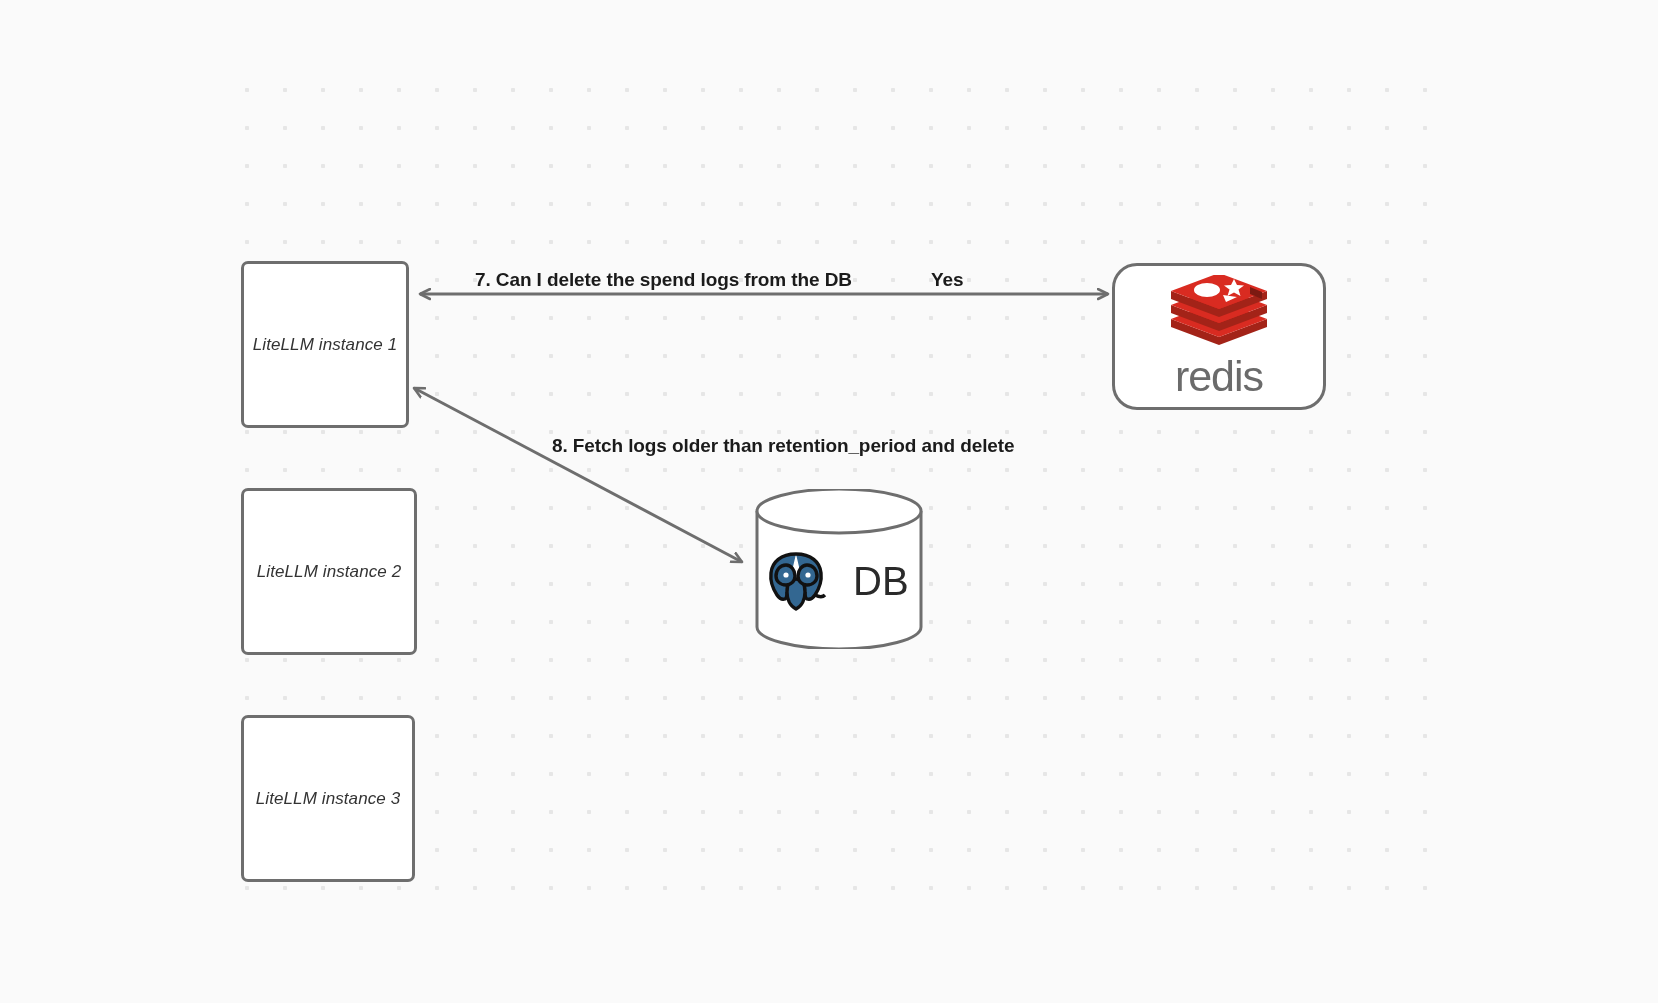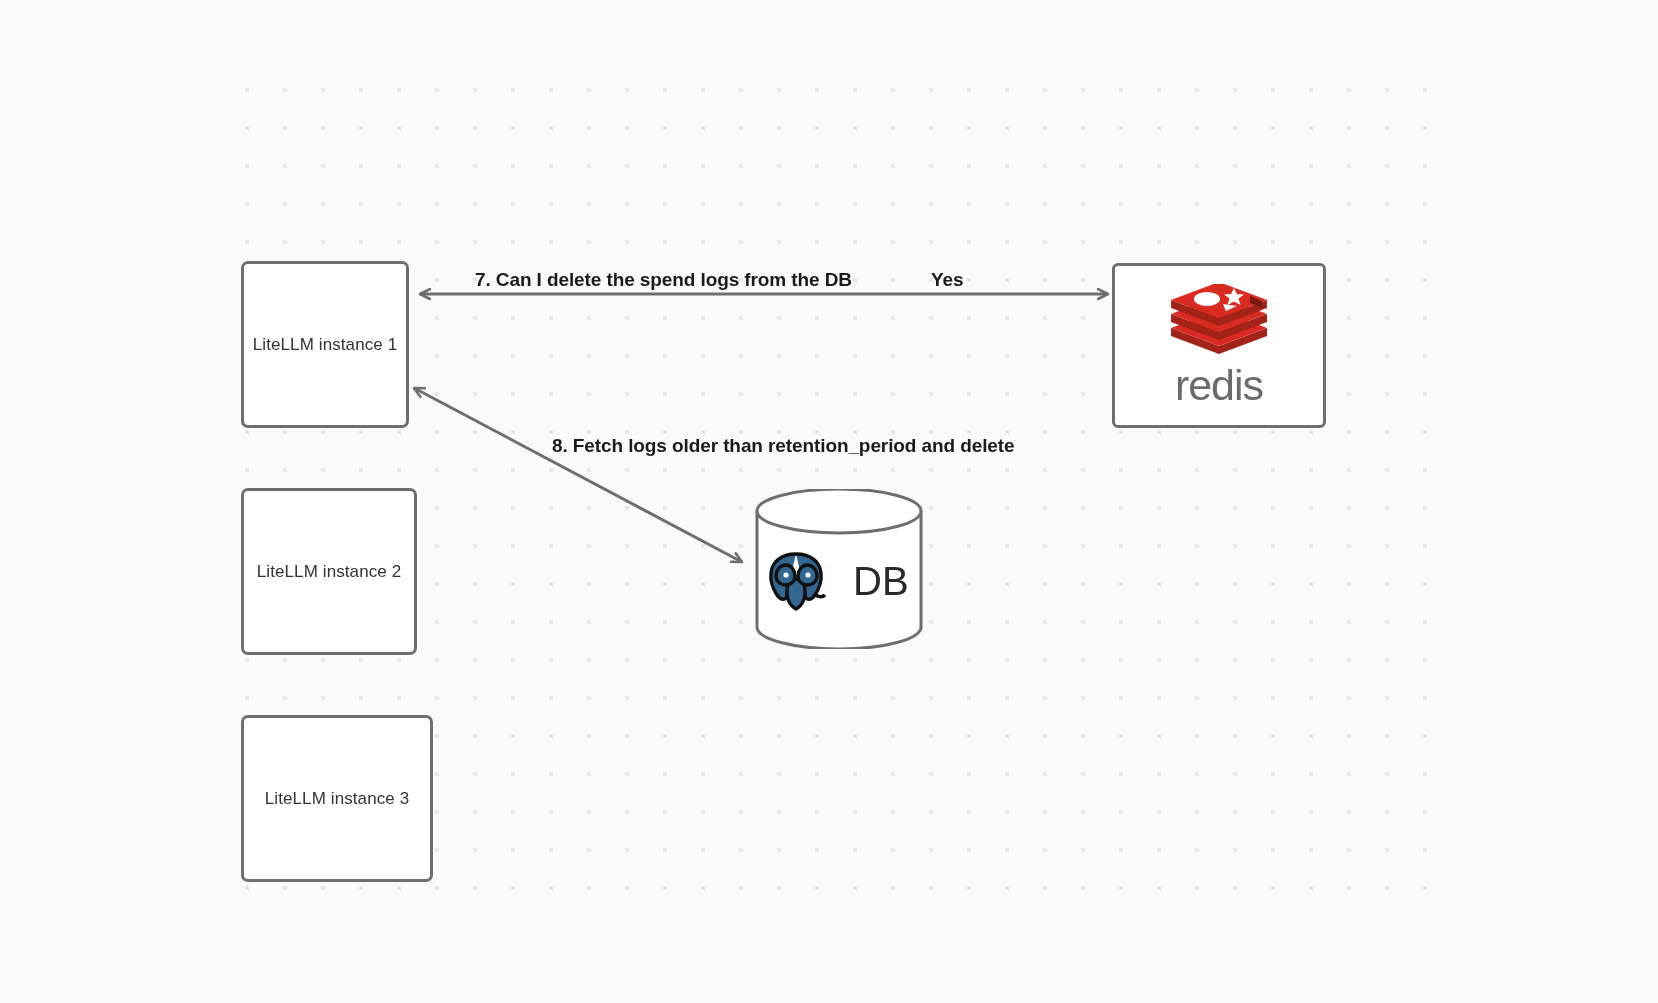--- a/index.html
+++ b/index.html
@@ -31,36 +31,37 @@
   }
   .node-box {
     position: absolute;
     background: #ffffff;
     border: 3px solid #6e6e6e;
     border-radius: 7px;
     box-sizing: border-box;
     display: flex;
     align-items: center;
     justify-content: center;
+    font-style: italic;
   }
   .node-box-label {
     font-size: 17px;
     color: #333333;
     font-family: "Liberation Sans", sans-serif;
     letter-spacing: 0.1px;
   }
   #node-redis {
     position: absolute;
     left: 1112px;
     top: 263px;
     width: 214px;
-    height: 165px;
+    height: 147px;
     background: #ffffff;
     border: 3px solid #6e6e6e;
-    border-radius: 6px;
+    border-radius: 25px;
     box-sizing: border-box;
     display: flex;
     flex-direction: column;
     align-items: center;
     justify-content: center;
   }
   #node-db {
     position: absolute;
     left: 753px;
     top: 489px;
@@ -108,21 +109,21 @@
   </svg>
 
   <div class="node-box" style="left:241px; top:261px; width:168px; height:167px;">
     <span class="node-box-label">LiteLLM instance 1</span>
   </div>
 
   <div class="node-box" style="left:241px; top:488px; width:176px; height:167px;">
     <span class="node-box-label">LiteLLM instance 2</span>
   </div>
 
-  <div class="node-box" style="left:241px; top:715px; width:192px; height:167px;">
+  <div class="node-box" style="left:241px; top:715px; width:174px; height:167px;">
     <span class="node-box-label">LiteLLM instance 3</span>
   </div>
 
   <div id="node-redis">
     <span style="display:block;">
       <svg width="104" height="74" viewBox="0 0 104 74">
 
         <path d="M4,52 L52,70 L100,52 L100,44 L52,62 L4,44 Z" fill="#A32318"></path>
         <path d="M4,44 L52,62 L100,44 L52,26 Z" fill="#D92B21"></path>
 

